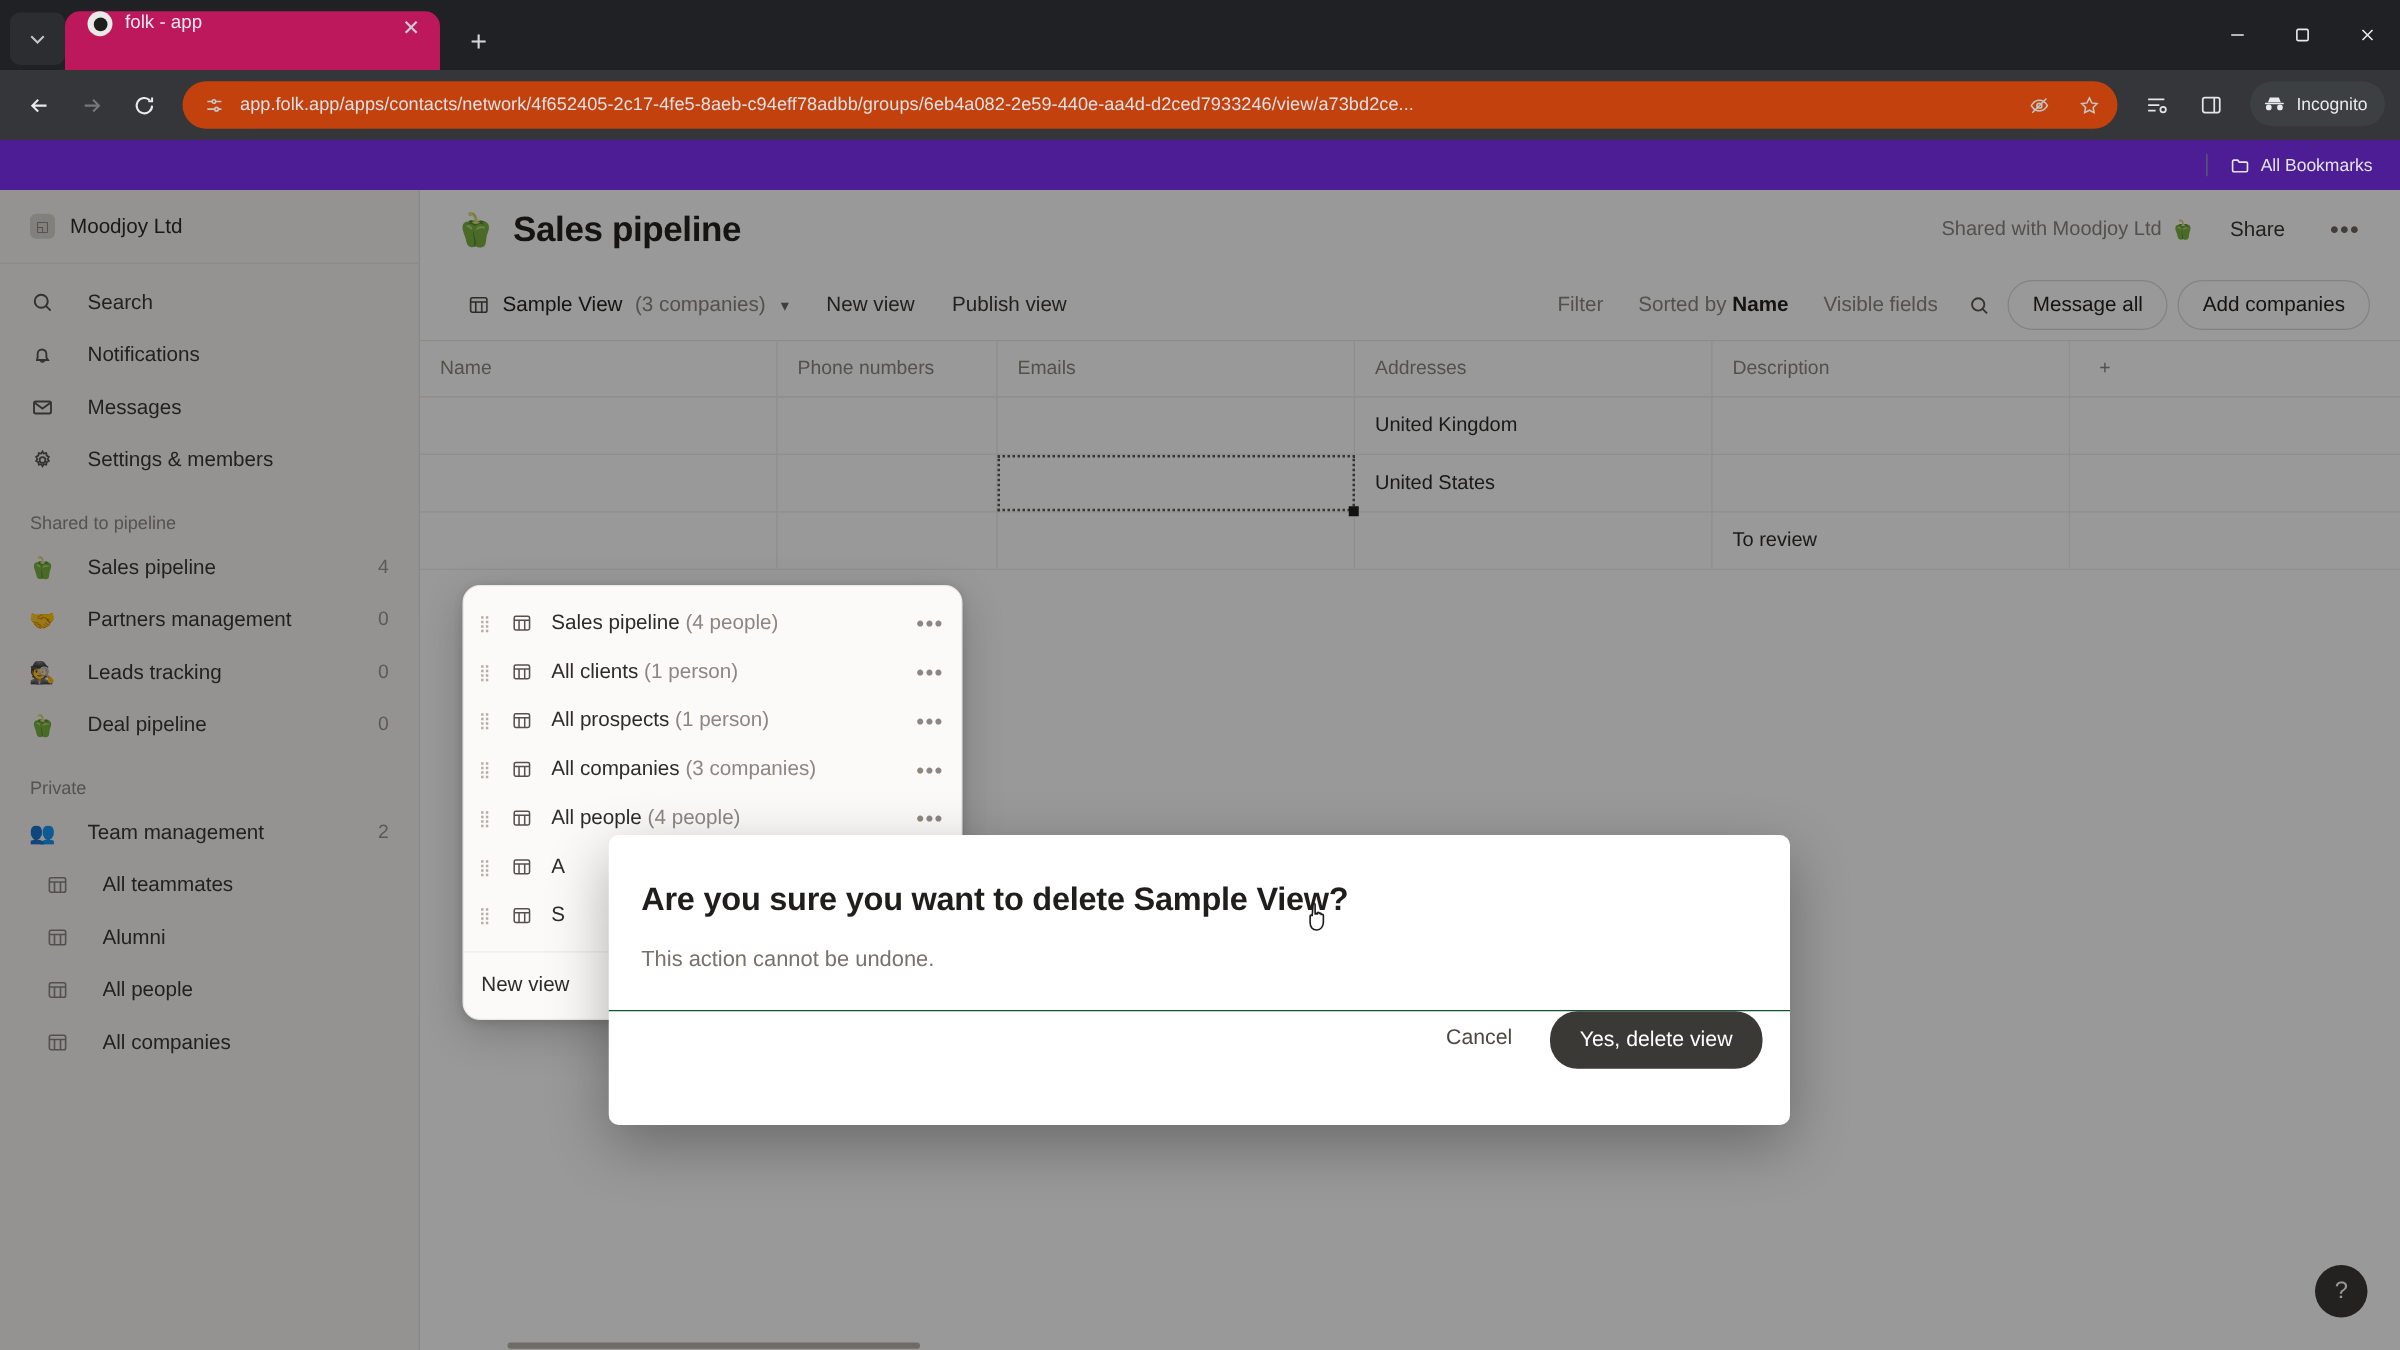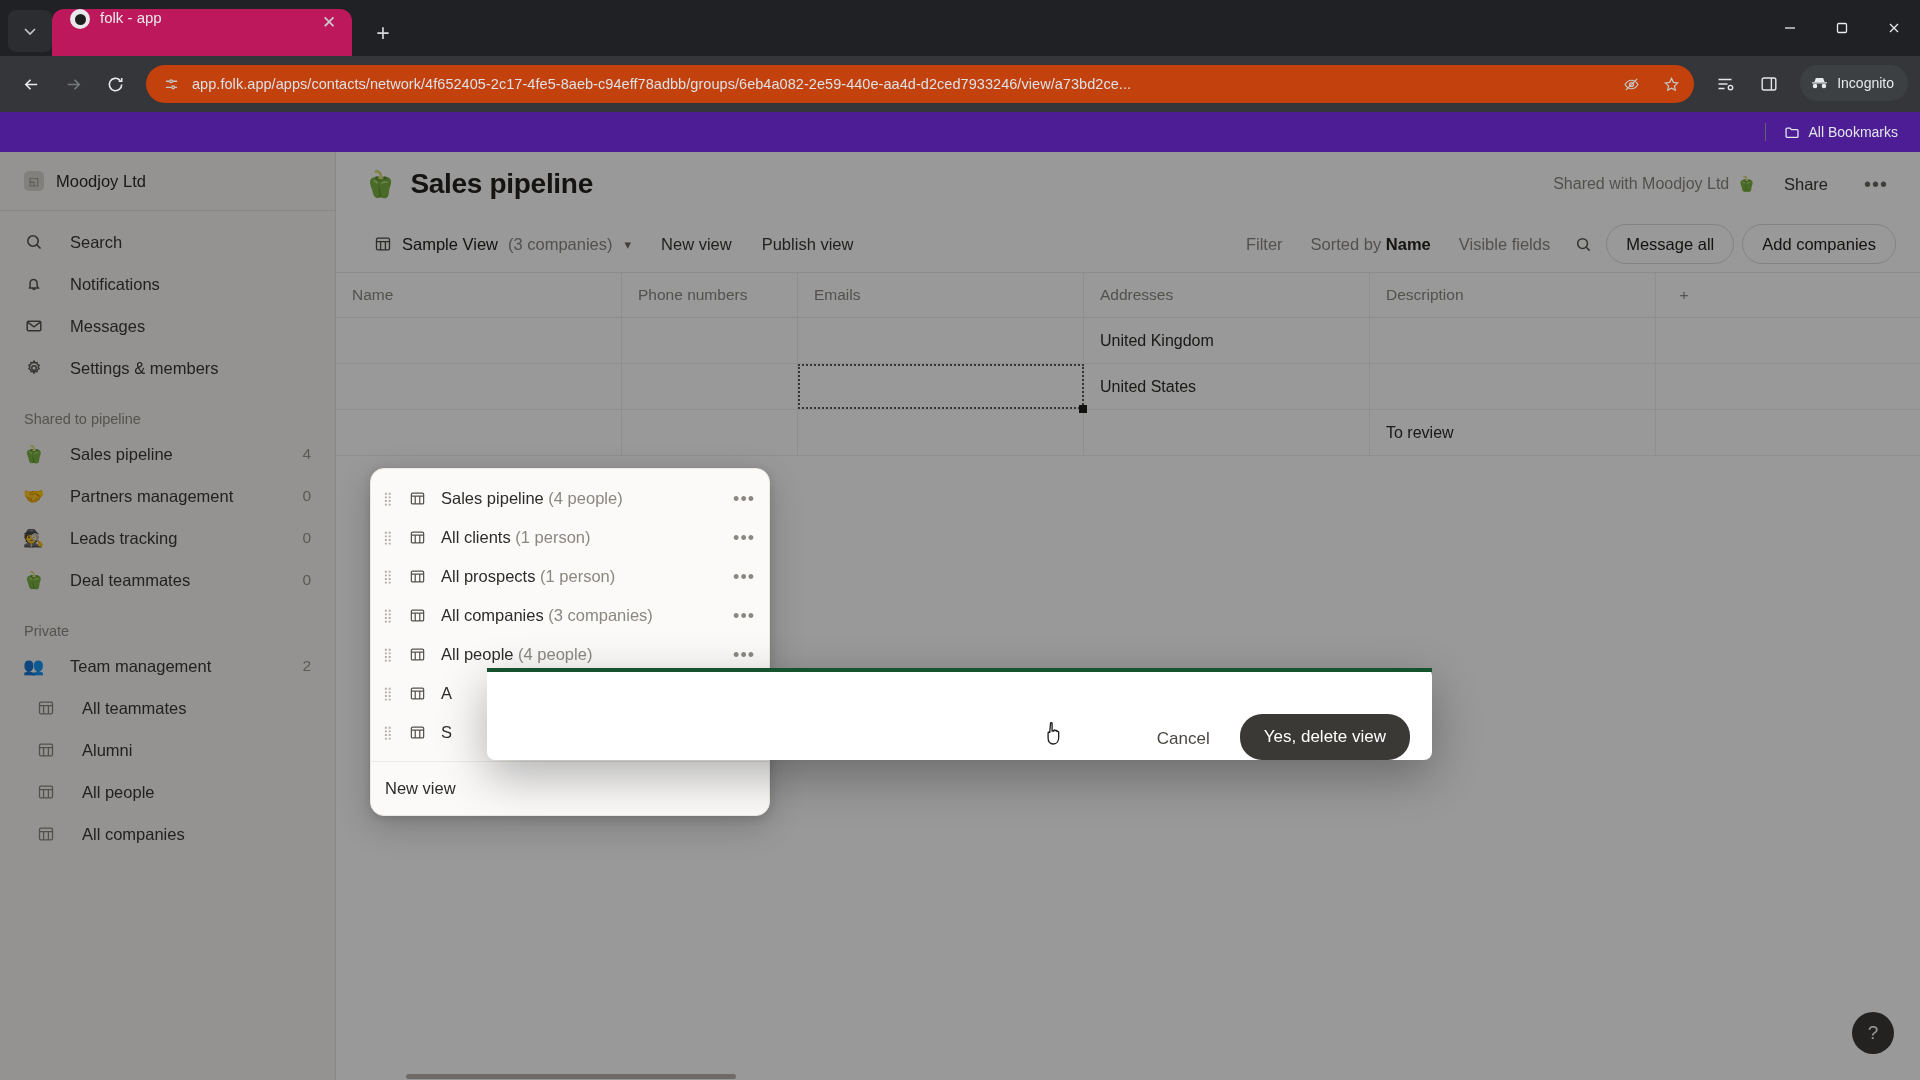--- a/index.html
+++ b/index.html
@@ -173,22 +173,22 @@
   
   .modal {
     position: absolute; left: 487px; top: 516px; width: 945px;
     background: #fff; border-radius: 8px; z-index: 90;
     box-shadow: 0 16px 48px rgba(0,0,0,0.30);
   }
   .modal-body { padding: 36px 26px 30px; }
   .modal-title { font-size: 26px; font-weight: 600; color: #1f1e1c; letter-spacing: -0.2px; }
   .modal-sub { font-size: 17.5px; color: #76726c; margin-top: 22px; }
   .modal-foot {
-    border-top: 4px solid #14532d; height: 92px; display: flex;
-    align-items: flex-end; justify-content: flex-end; gap: 12px; padding: 0 22px;
+    border-top: 1px solid #14532d; height: 92px; display: flex;
+    align-items: flex-start; justify-content: flex-end; gap: 12px; padding: 0 22px;
   }
   .btn-ghost { font-size: 17px; color: #4b4844; padding: 11px 18px; border-radius: 8px; background: none; border: none; }
   .btn-danger {
     font-size: 17px; color: #fff; background: #3b3936; border: none;
     padding: 13px 24px; border-radius: 22px; font-weight: 500;
   }
 
   .cursor { position: absolute; left: 1044px; top: 568px; z-index: 95; width: 22px; height: 28px; }
 
   .help-btn {
@@ -369,21 +369,21 @@
         <span class="lbl">Partners management</span>
         <span class="cnt">0</span>
       </div>
       <div class="side-item">
         <span class="ico emoji">🕵</span>
         <span class="lbl">Leads tracking</span>
         <span class="cnt">0</span>
       </div>
       <div class="side-item">
         <span class="ico emoji">🫑</span>
-        <span class="lbl">Deal teammates</span>
+        <span class="lbl">Deal pipeline</span>
         <span class="cnt">0</span>
       </div>
 
       <div class="side-group">Private</div>
 
       <div class="side-item">
         <span class="ico emoji">👥</span>
         <span class="lbl">Team management</span>
         <span class="cnt">2</span>
       </div>
@@ -585,20 +585,24 @@
               <rect x="2.5" y="3.2" width="13" height="11.6" rx="1.4"></rect>
               <path d="M2.5 6.6h13M6.6 6.6v8.2M11.4 6.6v8.2"></path>
             </svg>
         </span>
         <span class="nm">S</span>
       </div>
       <div class="vm-foot">New view</div>
     </div>
 
     <div class="modal">
+      <div class="modal-body">
+        <div class="modal-title">Are you sure you want to delete Sample View?</div>
+        <div class="modal-sub">This action cannot be undone.</div>
+      </div>
       <div class="modal-foot">
         <button class="btn-ghost">Cancel</button>
         <button class="btn-danger">Yes, delete view</button>
       </div>
     </div>
 
     <svg class="cursor" viewBox="0 0 22 28">
       <path d="M6.5 3.5c0-1 1.6-1 1.6 0v8.2c0-1.2 1.6-1.2 1.6 0v-1c0-1.2 1.7-1.2 1.7 0v.6c0-1.1 1.6-1.1 1.6 0v.8c.1-1 1.7-1 1.7.2v5.2c0 3.6-2 6.5-5.3 6.5-3.4 0-5.3-2.3-5.3-6.1v-5c0-1.1 1.6-1.1 1.6 0z" fill="#fff" stroke="#1b1b1b" stroke-width="1.3"></path>
     </svg>
 

